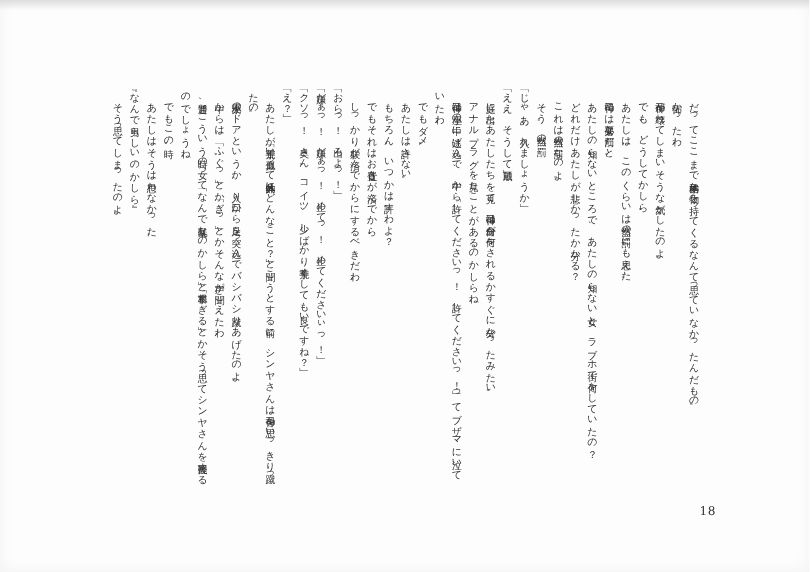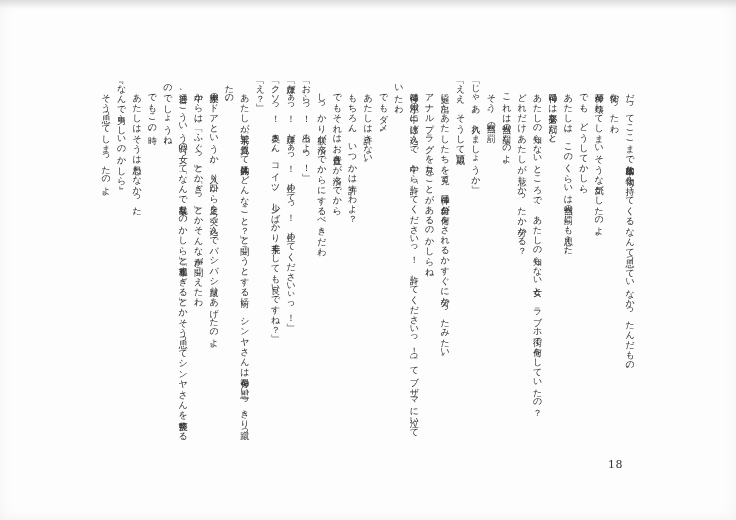--- a/index.html
+++ b/index.html
@@ -45,21 +45,21 @@
     color: var(--text_color, #2e2e2e);
     overflow: visible;
   }
   .text-block p {
     margin: 0;
     padding: 0;
   }
   .page-number {
     position: absolute;
     top: 458px;
-    left: 608px;
+    left: 636px;
     font-size: 11px;
     color: var(--page_number_color, #333333);
     letter-spacing: 0.5px;
   }
 </style>
 </head>
 <body>
 
 <div class="screen">
 

